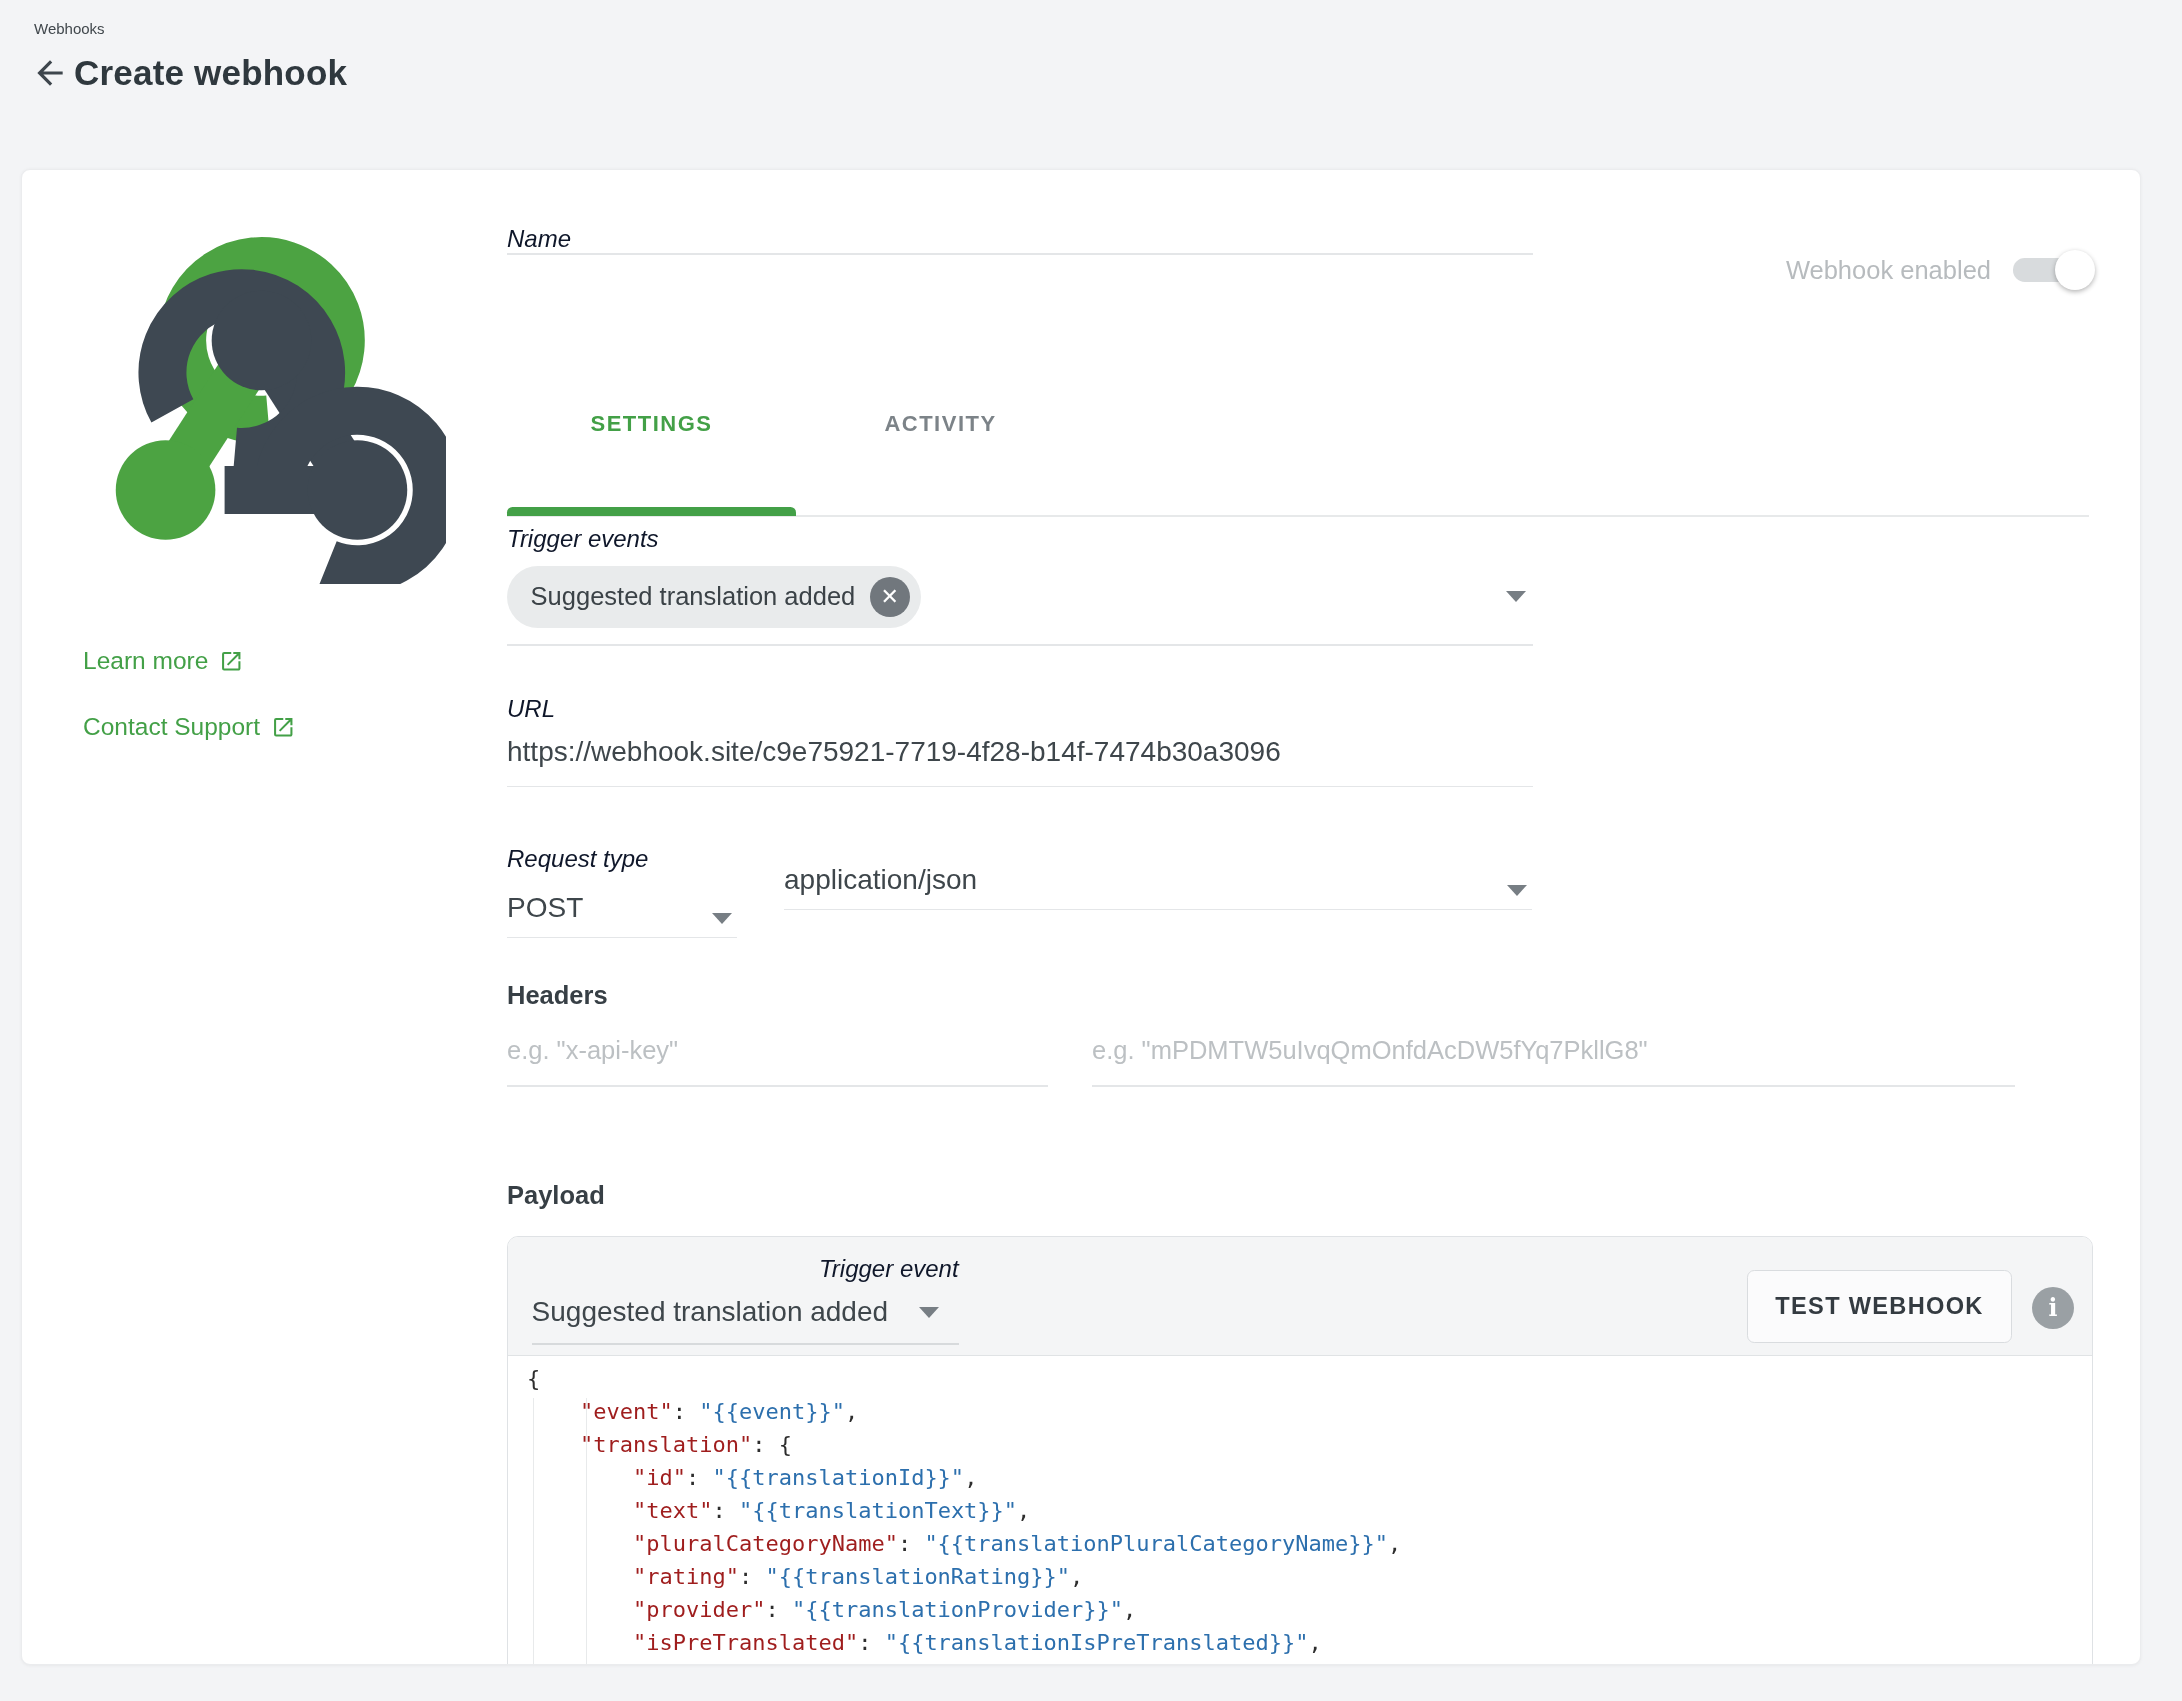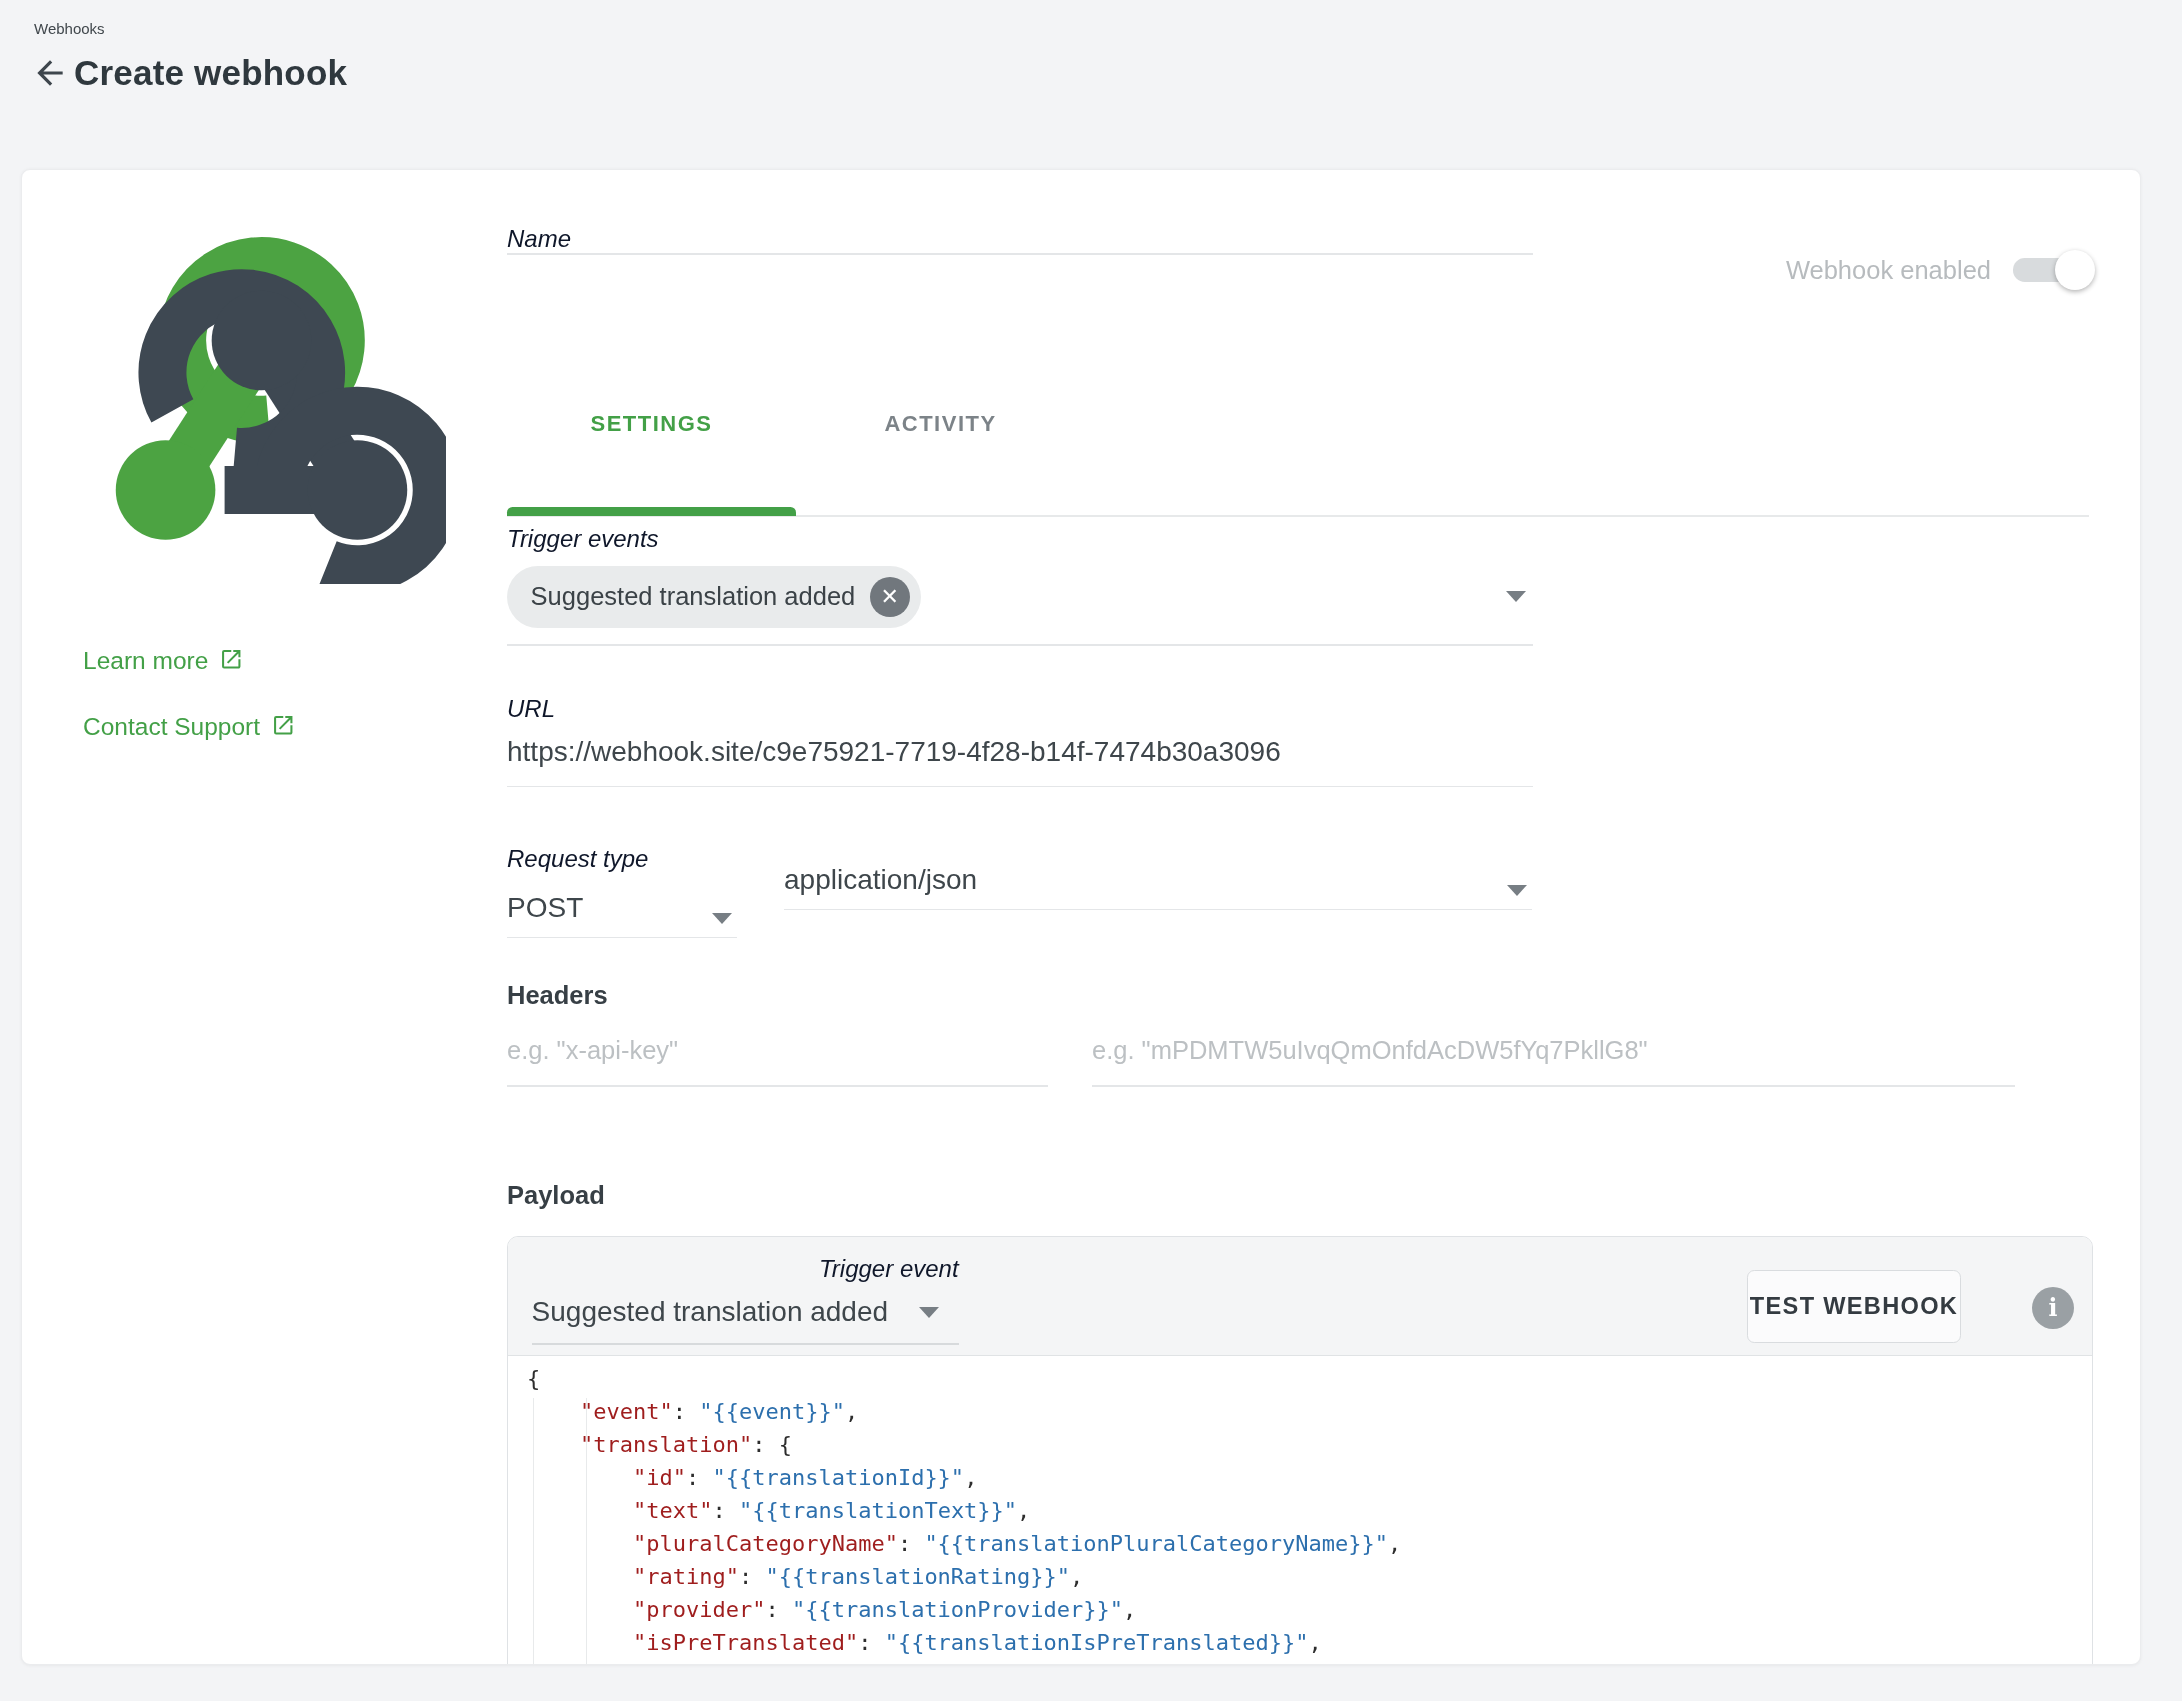--- a/index.html
+++ b/index.html
@@ -14,21 +14,21 @@
   .page-title{font-size:35px;font-weight:700;color:#2f383e;margin:0;letter-spacing:0.2px;}
 
   .card{
     position:absolute;left:21px;top:169px;width:2120px;height:1496px;
     background:#ffffff;border-radius:9px;border:0.9px solid #ebecee;
     box-shadow:0 0.9px 3.6px rgba(0,0,0,.05);overflow:hidden;box-sizing:border-box;
   }
 
   
   .logo-box{position:absolute;left:55px;top:58px;width:369px;height:356px;}
-  .glink{position:absolute;display:flex;gap:11px;color:#43a047;font-size:24.5px;cursor:pointer;text-decoration:none;}
+  .glink{position:absolute;display:flex;align-items:center;gap:11px;color:#43a047;font-size:24.5px;cursor:pointer;text-decoration:none;}
   .glink.learn{left:61px;top:477px;}
   .glink.support{left:61px;top:543px;}
 
   
   .toggle-wrap{position:absolute;top:80px;right:45px;display:flex;align-items:center;gap:22px;cursor:pointer;}
   .toggle-label{font-size:25.5px;color:#b7bbbe;}
   .switch{position:relative;width:82px;height:40px;}
   .switch .track{position:absolute;left:0;top:8.2px;width:71px;height:23.6px;border-radius:11.8px;background:#d8dbdd;}
   .switch .knob{position:absolute;left:42px;top:0;width:40px;height:40px;border-radius:50%;background:#fff;box-shadow:0 1.8px 5.5px rgba(0,0,0,.30);}
 
@@ -87,21 +87,21 @@
 
   
   .payload-title{top:1011px;}
   .panel{position:absolute;left:0;top:1066px;width:1586px;height:545px;
     border:0.9px solid #dfe2e5;border-radius:11px;box-sizing:border-box;overflow:hidden;background:#fff;}
   .panel-head{position:relative;height:118px;background:#f4f5f6;border-bottom:0.9px solid #e0e3e5;}
   .panel-trigger{position:absolute;left:23.6px;top:18px;width:427px;text-align:right;}
   .panel-trigger .val-row{display:flex;align-items:center;margin-top:9px;height:40px;}
   .panel-trigger .dd-arrow{margin-left:31px;}
   .panel-trigger .u-line{margin-top:11px;background:#d7dadc;}
-  .test-btn{position:absolute;left:1239px;top:33px;width:214px;height:73px;border:1.8px solid #d9dcdf;border-radius:7.3px;
+  .test-btn{position:absolute;left:1239px;top:33px;width:265px;height:73px;border:1.8px solid #d9dcdf;border-radius:7.3px;
     background:#fbfbfc;display:flex;align-items:center;justify-content:center;
     font-size:23.6px;font-weight:700;letter-spacing:1.3px;color:#343b41;cursor:pointer;box-sizing:border-box;}
   .info-badge{position:absolute;left:1524px;top:50px;width:42px;height:42px;border-radius:50%;background:#9aa0a4;
     color:#fff;display:flex;align-items:center;justify-content:center;
     font-family:"DejaVu Serif",serif;font-size:23.6px;font-weight:700;cursor:pointer;}
 
   .code{position:relative;padding:5.5px 0 0 19px;font-family:"DejaVu Sans Mono",monospace;font-size:22px;height:400px;}
   .code-line{white-space:pre;line-height:33px;color:#2d2d2d;}
   .ck{color:#9f1d1d;}
   .cv{color:#2c6fad;}

